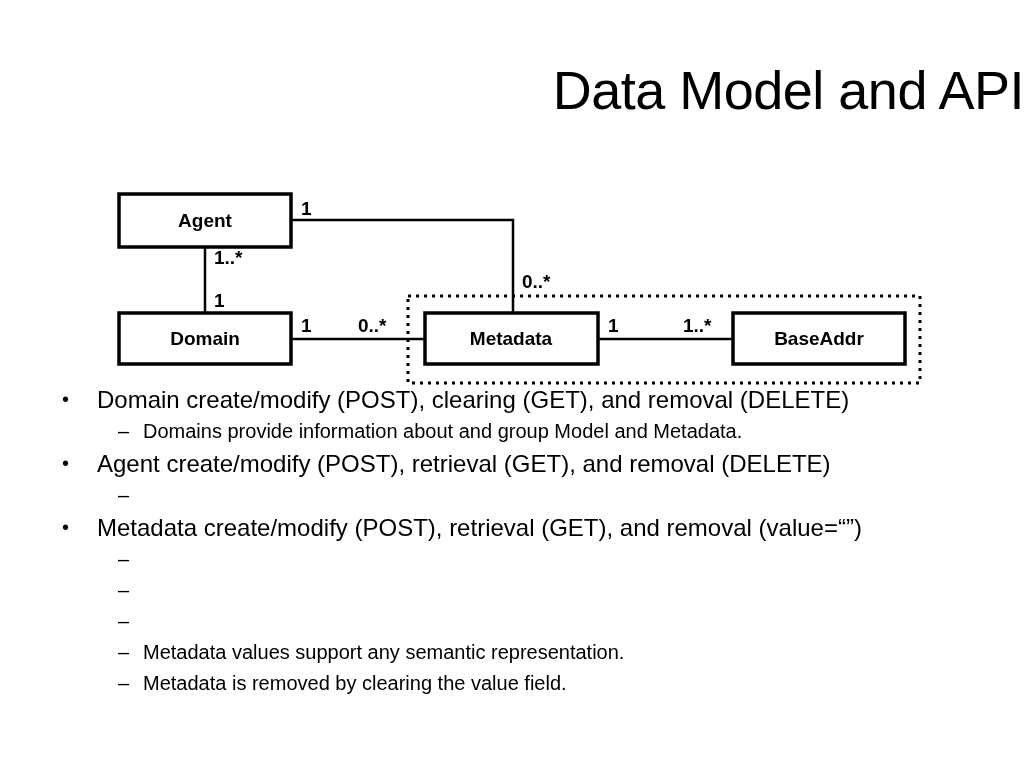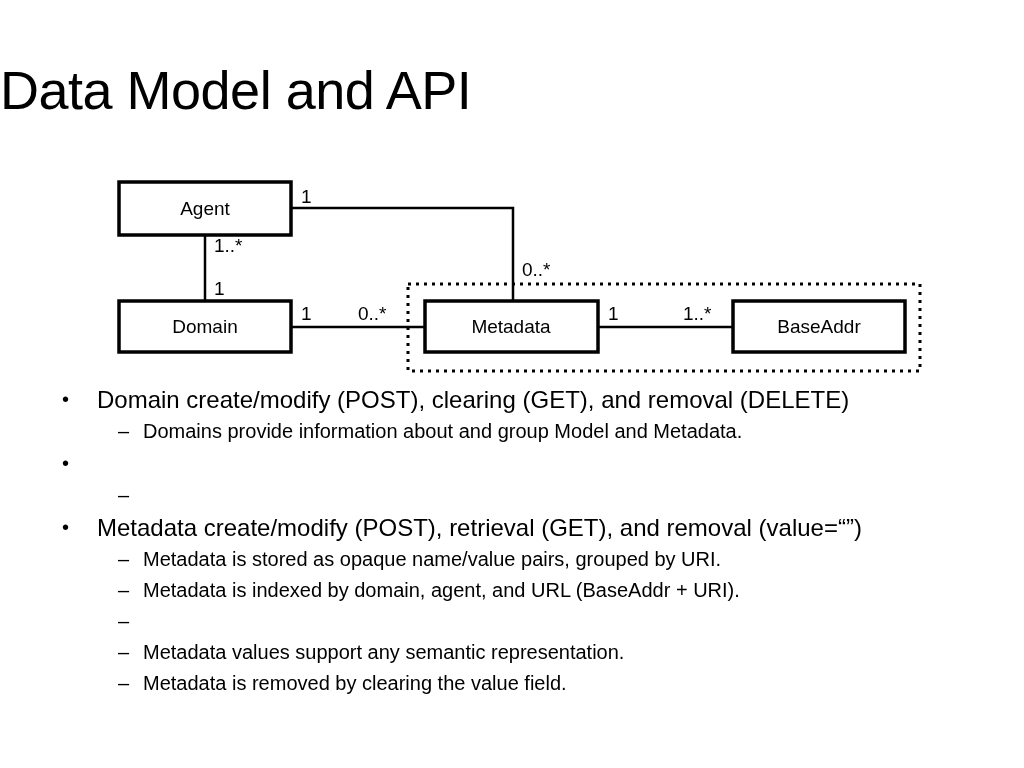--- a/index.html
+++ b/index.html
@@ -16,36 +16,37 @@
     font-family: "Liberation Sans", sans-serif;
     color: #000000;
   }
 
   
   #slide-title {
     position: absolute;
     left: 0;
     top: 58px;
     width: 1024px;
-    text-align: left;
+    text-align: right;
     font-size: 54px;
     line-height: 64px;
     font-weight: 400;
     color: #000000;
     letter-spacing: -0.5px;
     white-space: nowrap;
   }
 
   
   #uml-diagram {
     position: absolute;
     left: 0;
-    top: 4px;
+    top: 16px;
     width: 930px;
     height: 380px;
+    font-weight: bold;
   }
   #uml-diagram svg {
     display: block;
   }
   .uml-box-label {
     font-family: "Liberation Sans", sans-serif;
     font-size: 19px;
     fill: #000000;
     text-anchor: middle;
     dominant-baseline: middle;
@@ -157,39 +158,38 @@
     <span class="bullet-text">Domain create/modify (POST), clearing (GET), and removal (DELETE)</span>
   </div>
 
   <div class="bullet-row level-2">
     <span class="bullet-marker">–</span>
     <span class="bullet-text">Domains provide information about and group Model and Metadata.</span>
   </div>
 
   <div class="bullet-row level-1">
     <span class="bullet-marker">•</span>
+    <span class="bullet-text">Agent create/modify (POST), retrieval (GET), and removal (DELETE)</span>
   </div>
 
   <div class="bullet-row level-2">
     <span class="bullet-marker">–</span>
   </div>
 
   <div class="bullet-row level-1">
     <span class="bullet-marker">•</span>
     <span class="bullet-text">Metadata create/modify (POST), retrieval (GET), and removal (value=“”)</span>
   </div>
 
   <div class="bullet-row level-2">
     <span class="bullet-marker">–</span>
-    <span class="bullet-text">Metadata is stored as opaque name/value pairs, grouped by URI.</span>
-  </div>
-
-  <div class="bullet-row level-2">
-    <span class="bullet-marker">–</span>
-    <span class="bullet-text">Metadata is indexed by domain, agent, and URL (BaseAddr + URI).</span>
+  </div>
+
+  <div class="bullet-row level-2">
+    <span class="bullet-marker">–</span>
   </div>
 
   <div class="bullet-row level-2">
     <span class="bullet-marker">–</span>
   </div>
 
   <div class="bullet-row level-2">
     <span class="bullet-marker">–</span>
     <span class="bullet-text">Metadata values support any semantic representation.</span>
   </div>

